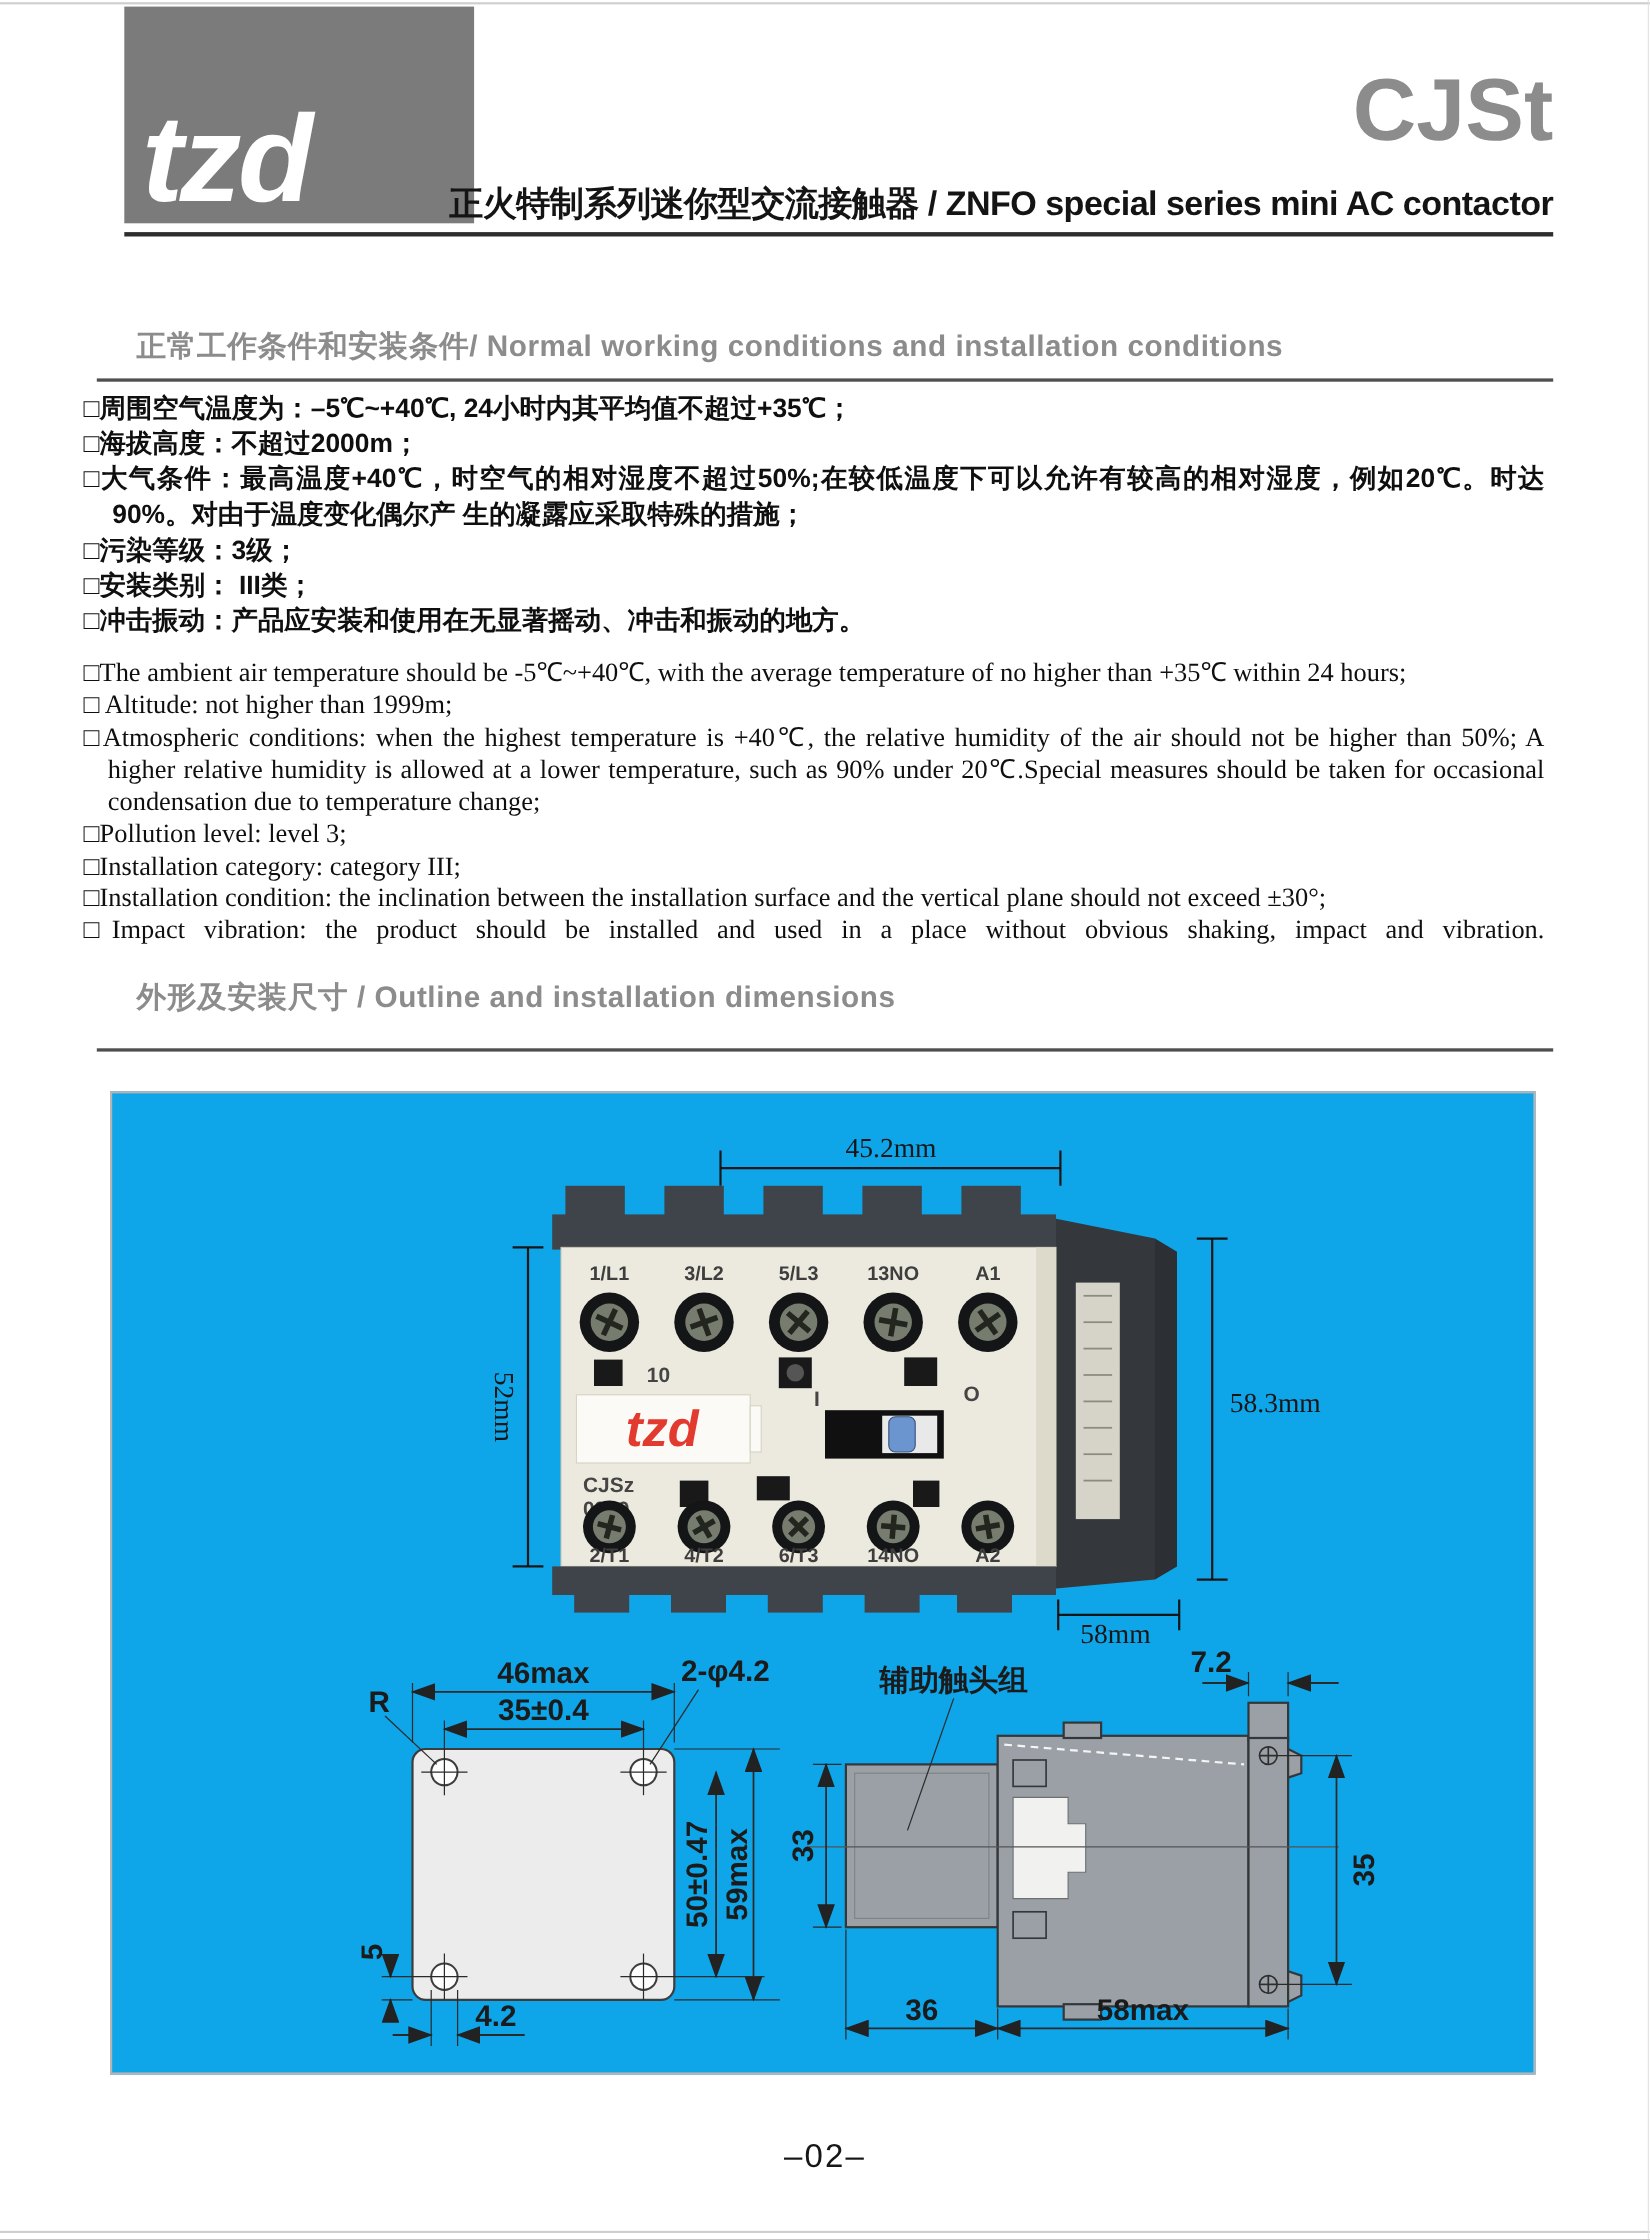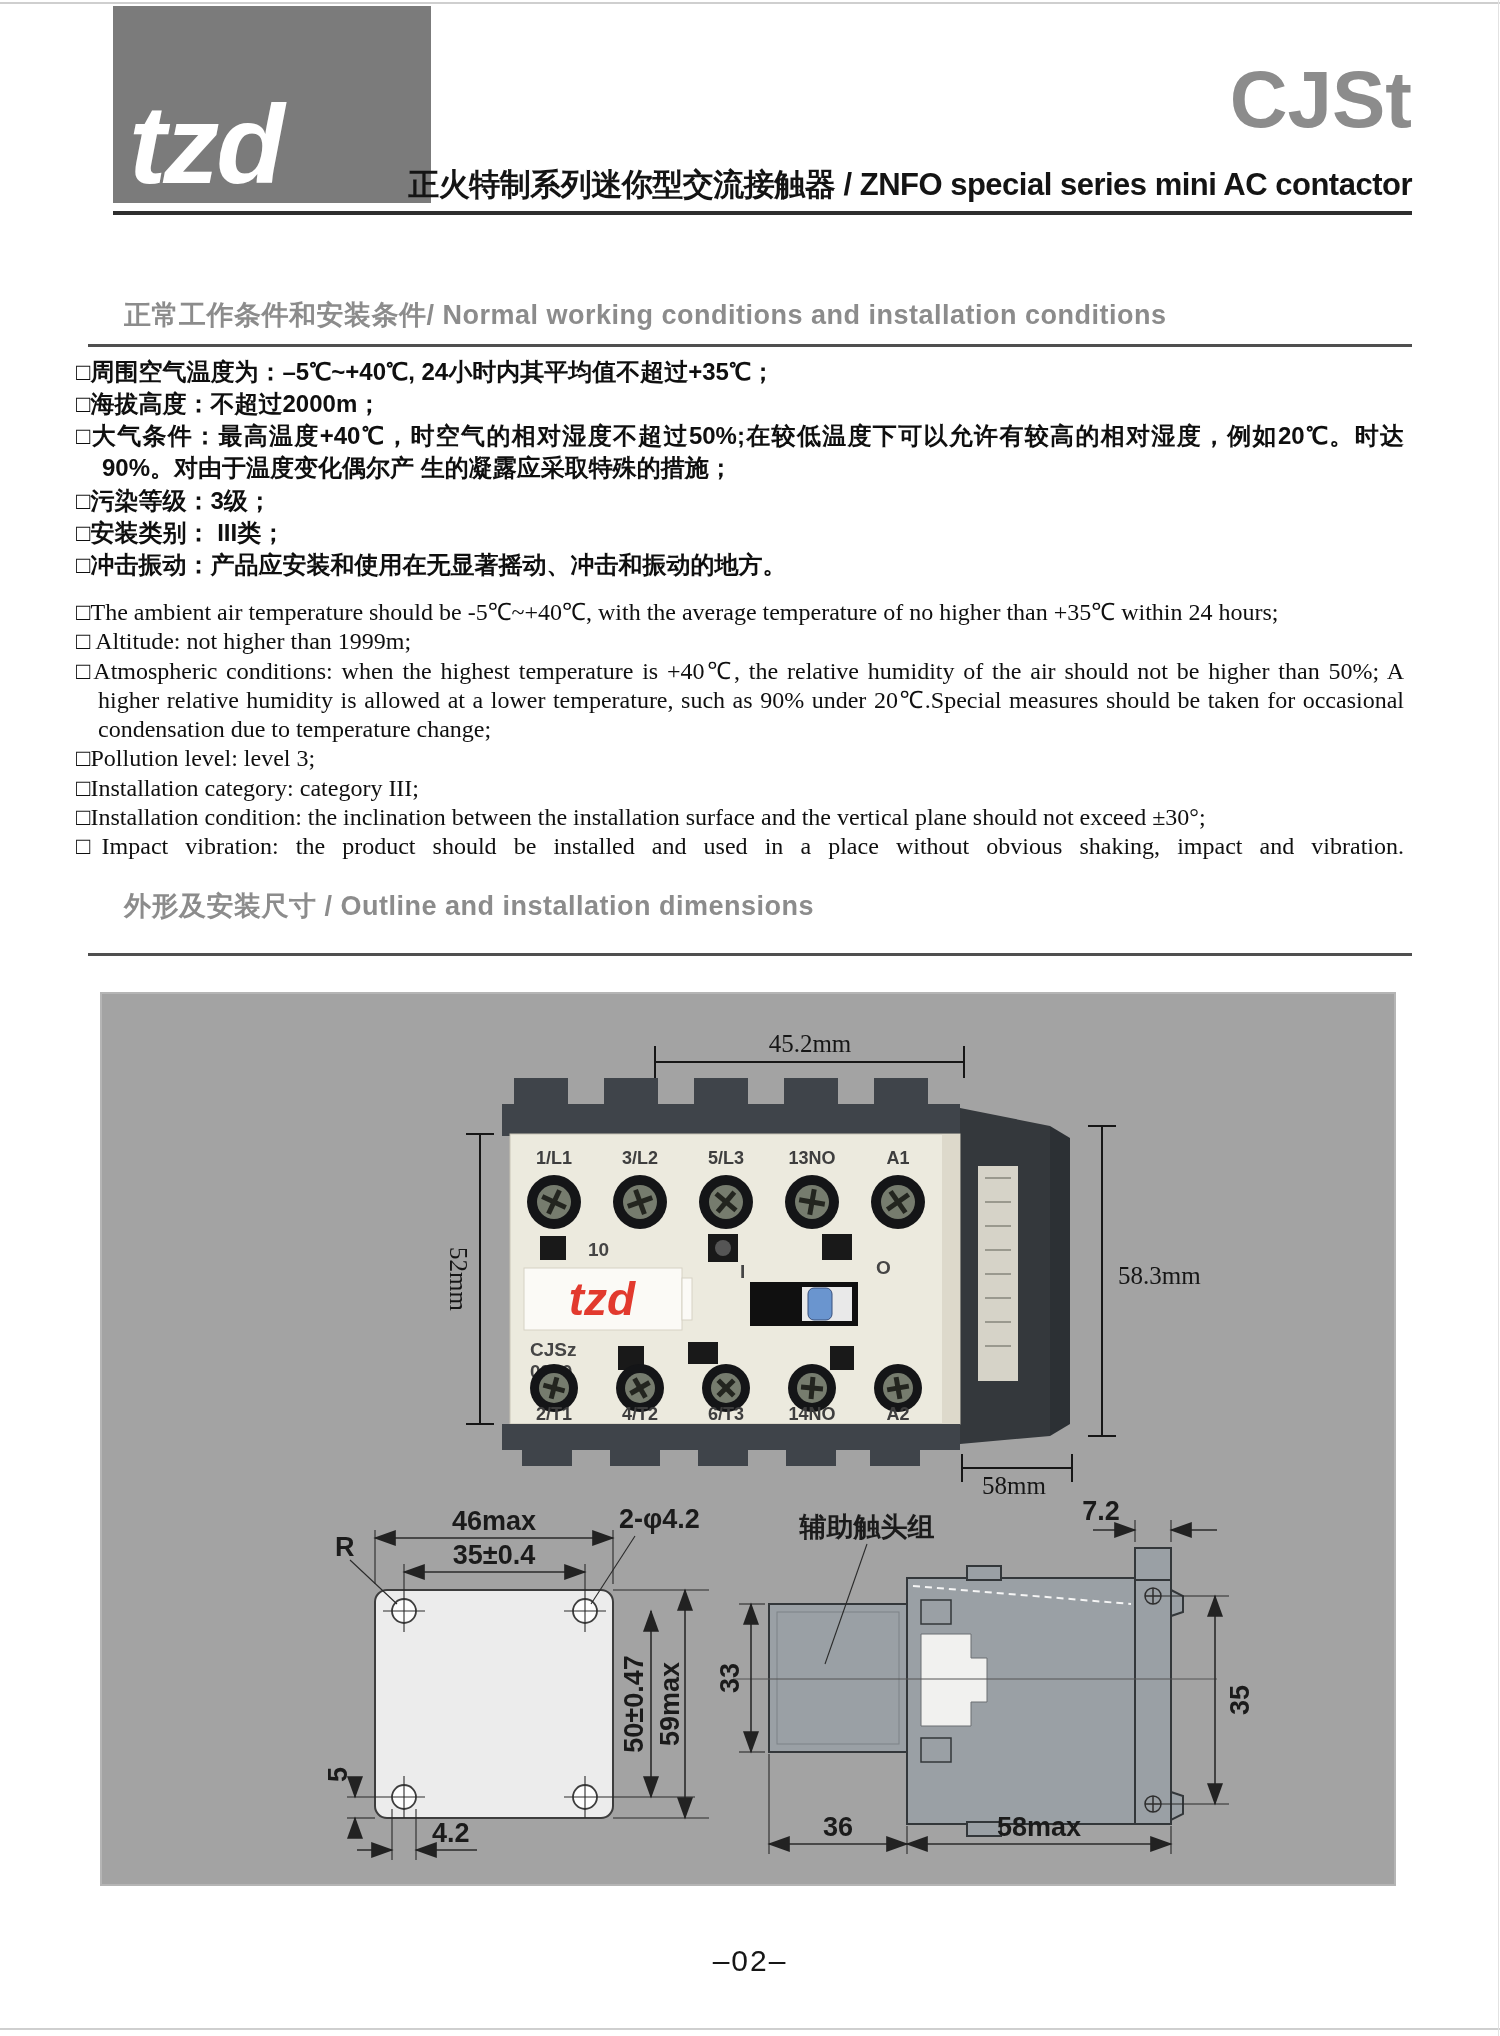--- a/index.html
+++ b/index.html
@@ -29,21 +29,21 @@
   .cond-list{position:absolute;left:76px;width:1328px;margin:0;padding:0;list-style:none;}
   .cn-list{top:356px;font-size:24px;line-height:1.34;font-weight:600;color:#0f0f0f;}
   .cn-list li{padding-left:26px;text-indent:-26px;}
   .en-list{top:598px;font-family:"Liberation Serif",serif;font-size:24px;line-height:1.22;color:#0f0f0f;}
   .en-list li{padding-left:22px;text-indent:-22px;}
   .just{text-align:justify;}
   .just-all{text-align:justify;text-align-last:justify;}
 
   
   .outline-box{position:absolute;left:100px;top:992px;width:1292px;height:890px;
-               border:2px solid #b5b5b5;background:#a3a3a3;}
+               border:2px solid #b5b5b5;background:#0ea5e9;}
   .abs{position:absolute;}
 
   
   .ph-dim{font-family:"Liberation Serif",serif;font-size:25px;fill:#161616;}
   .ph-lbl{font-family:"Liberation Sans",sans-serif;font-weight:700;font-size:18px;fill:#3e3e3e;}
   .ph-small{font-family:"Liberation Sans",sans-serif;font-weight:700;font-size:19px;fill:#454545;}
   .ph-logo{font-family:"Liberation Sans",sans-serif;font-weight:bold;font-style:italic;font-size:46px;
            fill:var(--brand-red,#e23a2e);}
   .dw-lbl{font-family:"Liberation Sans",sans-serif;font-weight:600;font-size:27px;fill:#1b1b1b;}
   .dw-line{stroke:#2a2a2a;stroke-width:1.6;fill:none;}

